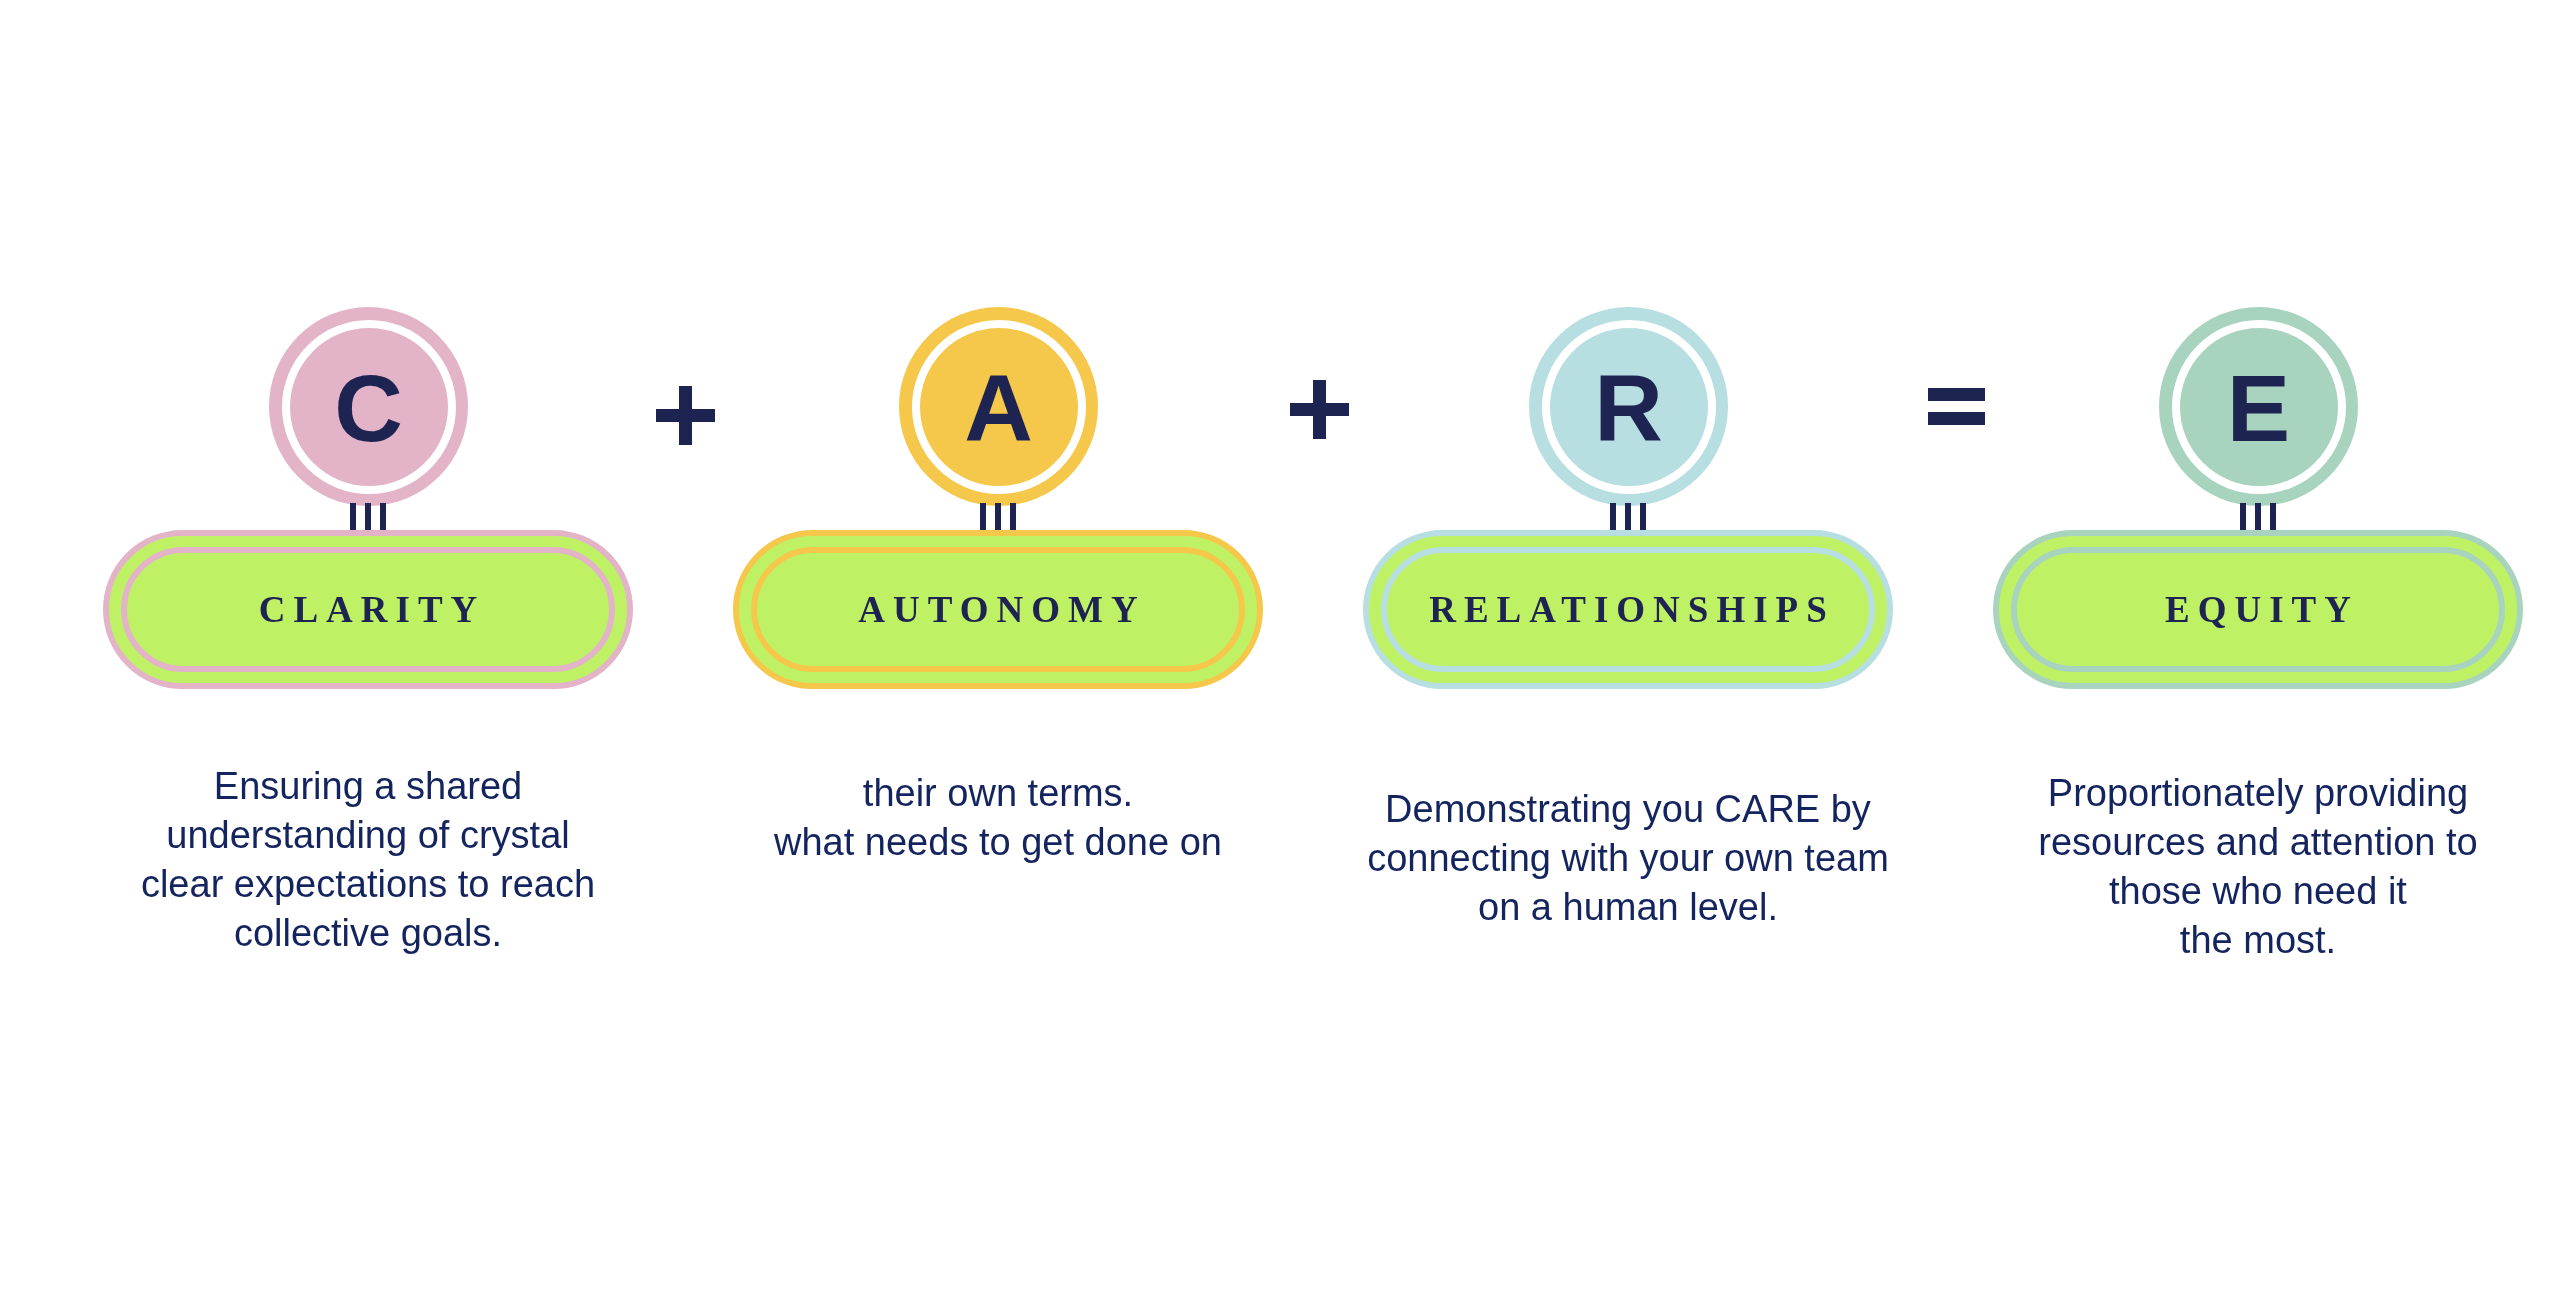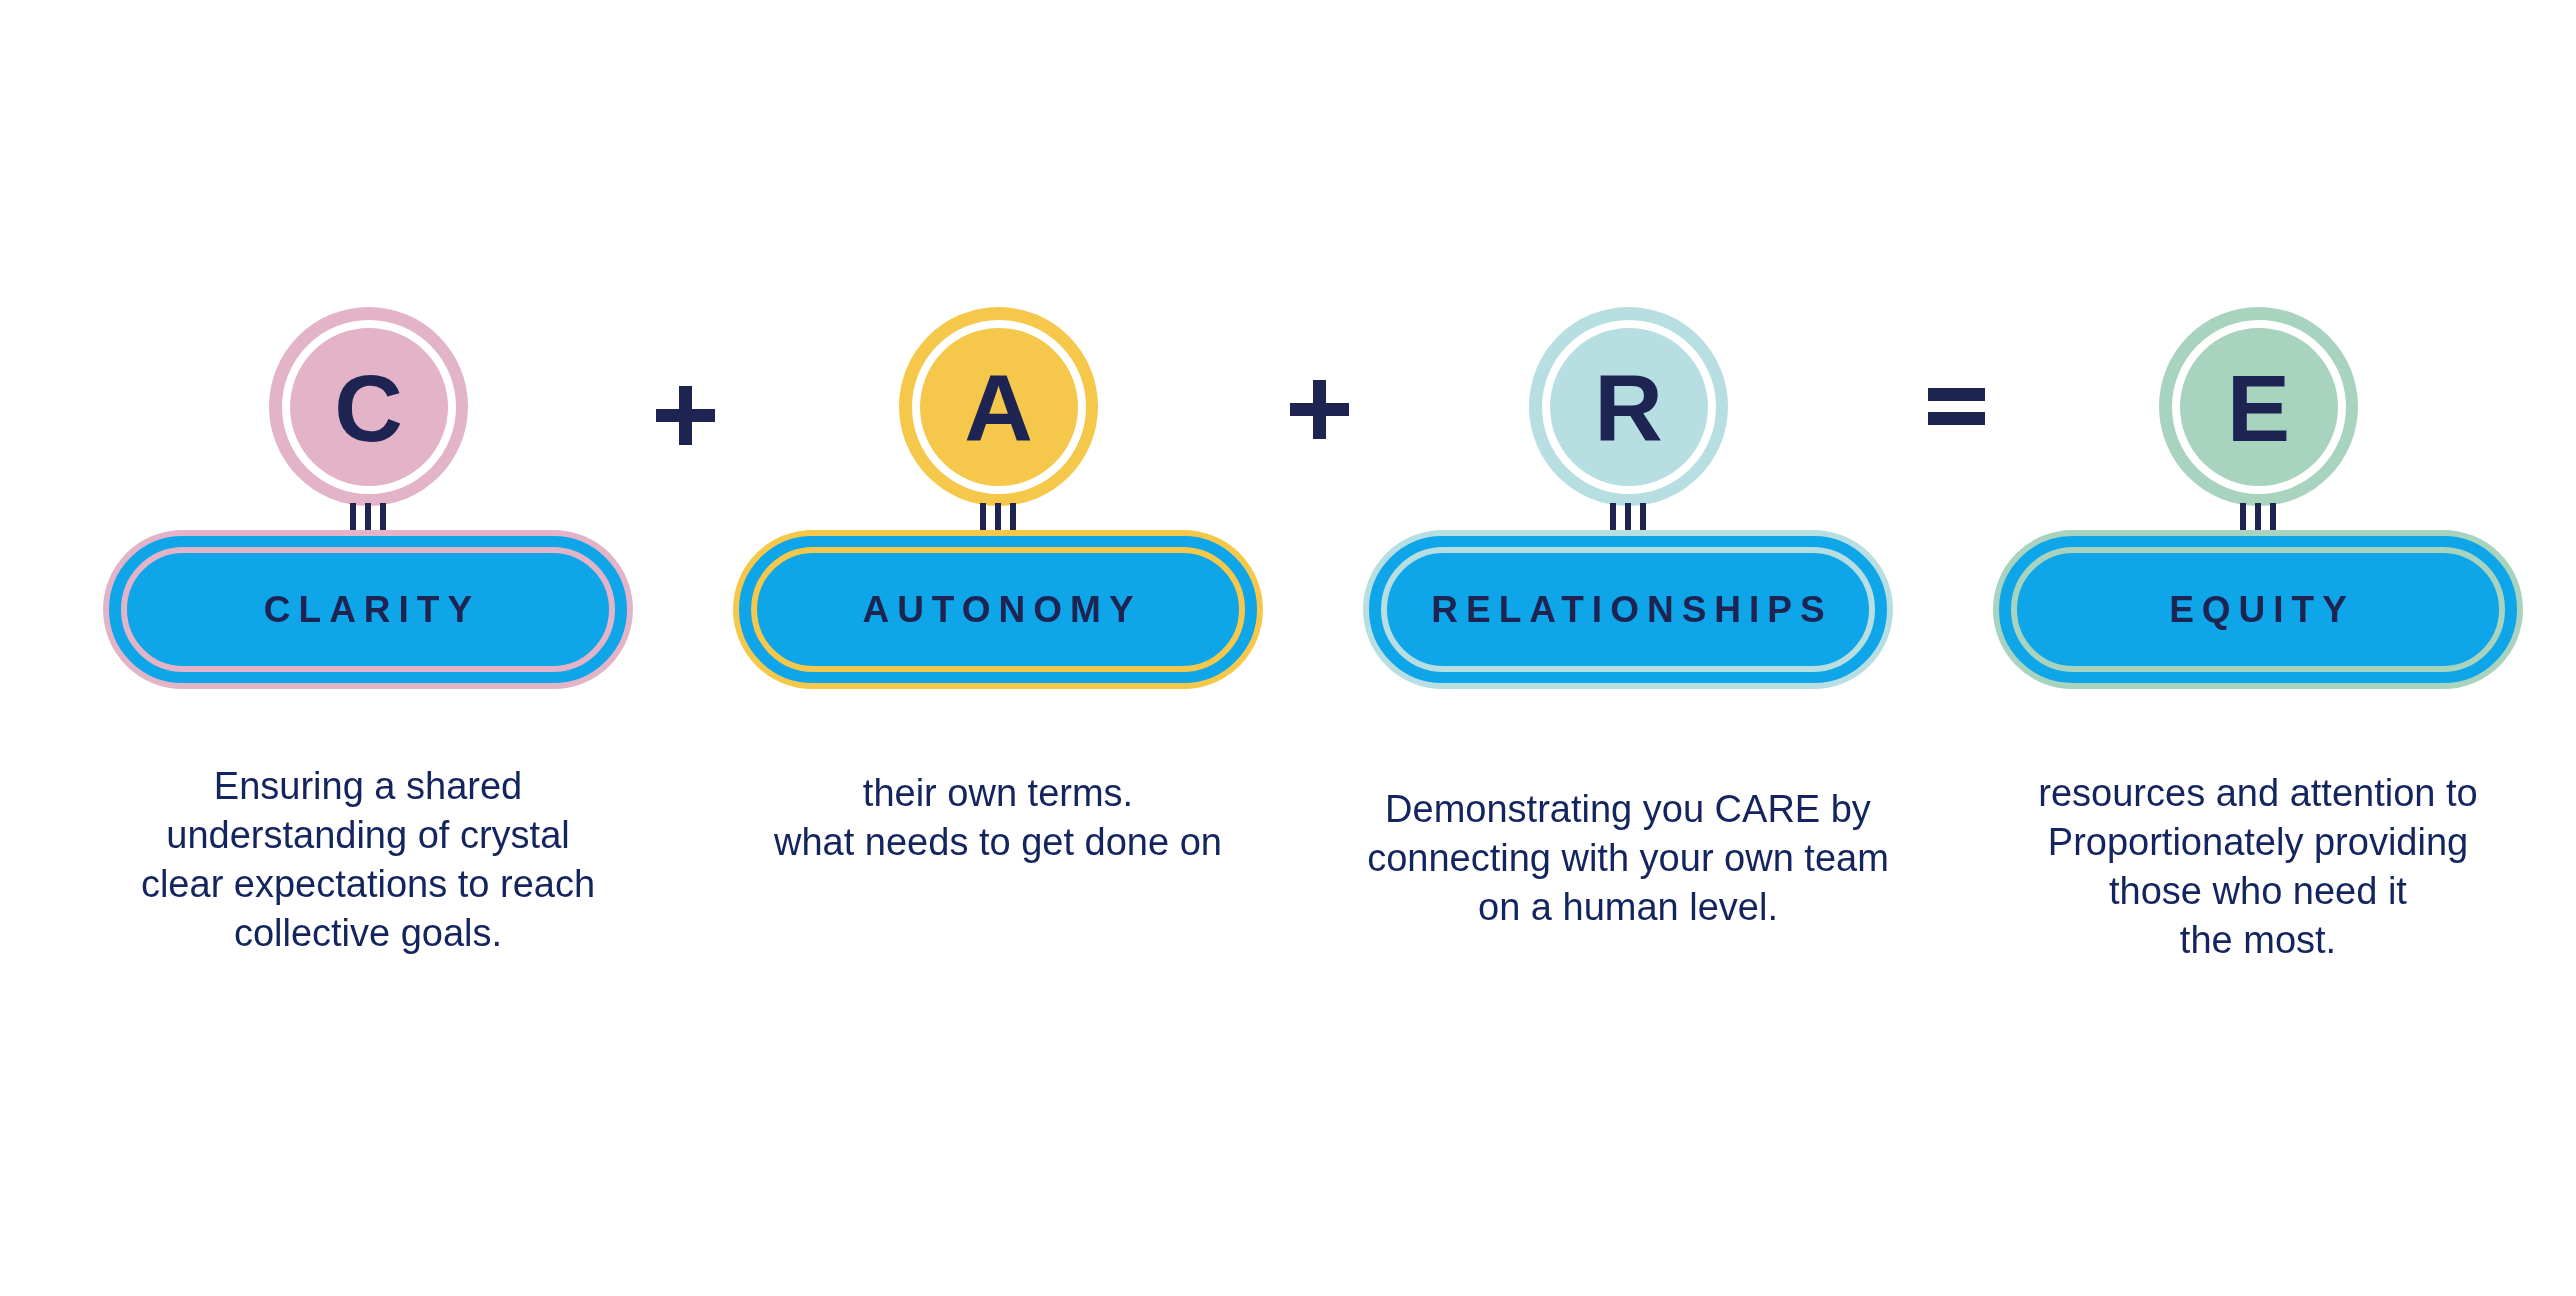--- a/index.html
+++ b/index.html
@@ -69,21 +69,22 @@
   .pill {
     position: absolute;
     top: 530px;
     left: 50%;
     width: 530px;
     height: 159px;
     margin-left: -265px;
     border-radius: 80px;
     border: 6.3px solid;
     box-sizing: border-box;
-    background: #0ea5e9;
+    background: #bef264;
+    font-family: Liberation Serif, serif;
   }
   .pill .inner {
     position: absolute;
     top: 10.7px;
     bottom: 10.7px;
     left: 11.6px;
     right: 11.6px;
     border-radius: 63px;
     border: 6.3px solid;
     box-sizing: border-box;
@@ -226,19 +227,19 @@
       <span></span>
       <span></span>
       <span></span>
     </div>
   <div class="pill" style="border-color:#A8D3BE;">
     <div class="inner" style="border-color:#A8D3BE;">
       <span class="label">EQUITY</span>
     </div>
   </div>
   <div class="desc" style="top:769px;">
+    <div>Proportionately providing</div>
     <div>resources and attention to</div>
-    <div>Proportionately providing</div>
     <div>those who need it</div>
     <div>the most.</div>
   </div>
 </div>
 
 
 </body></html>

